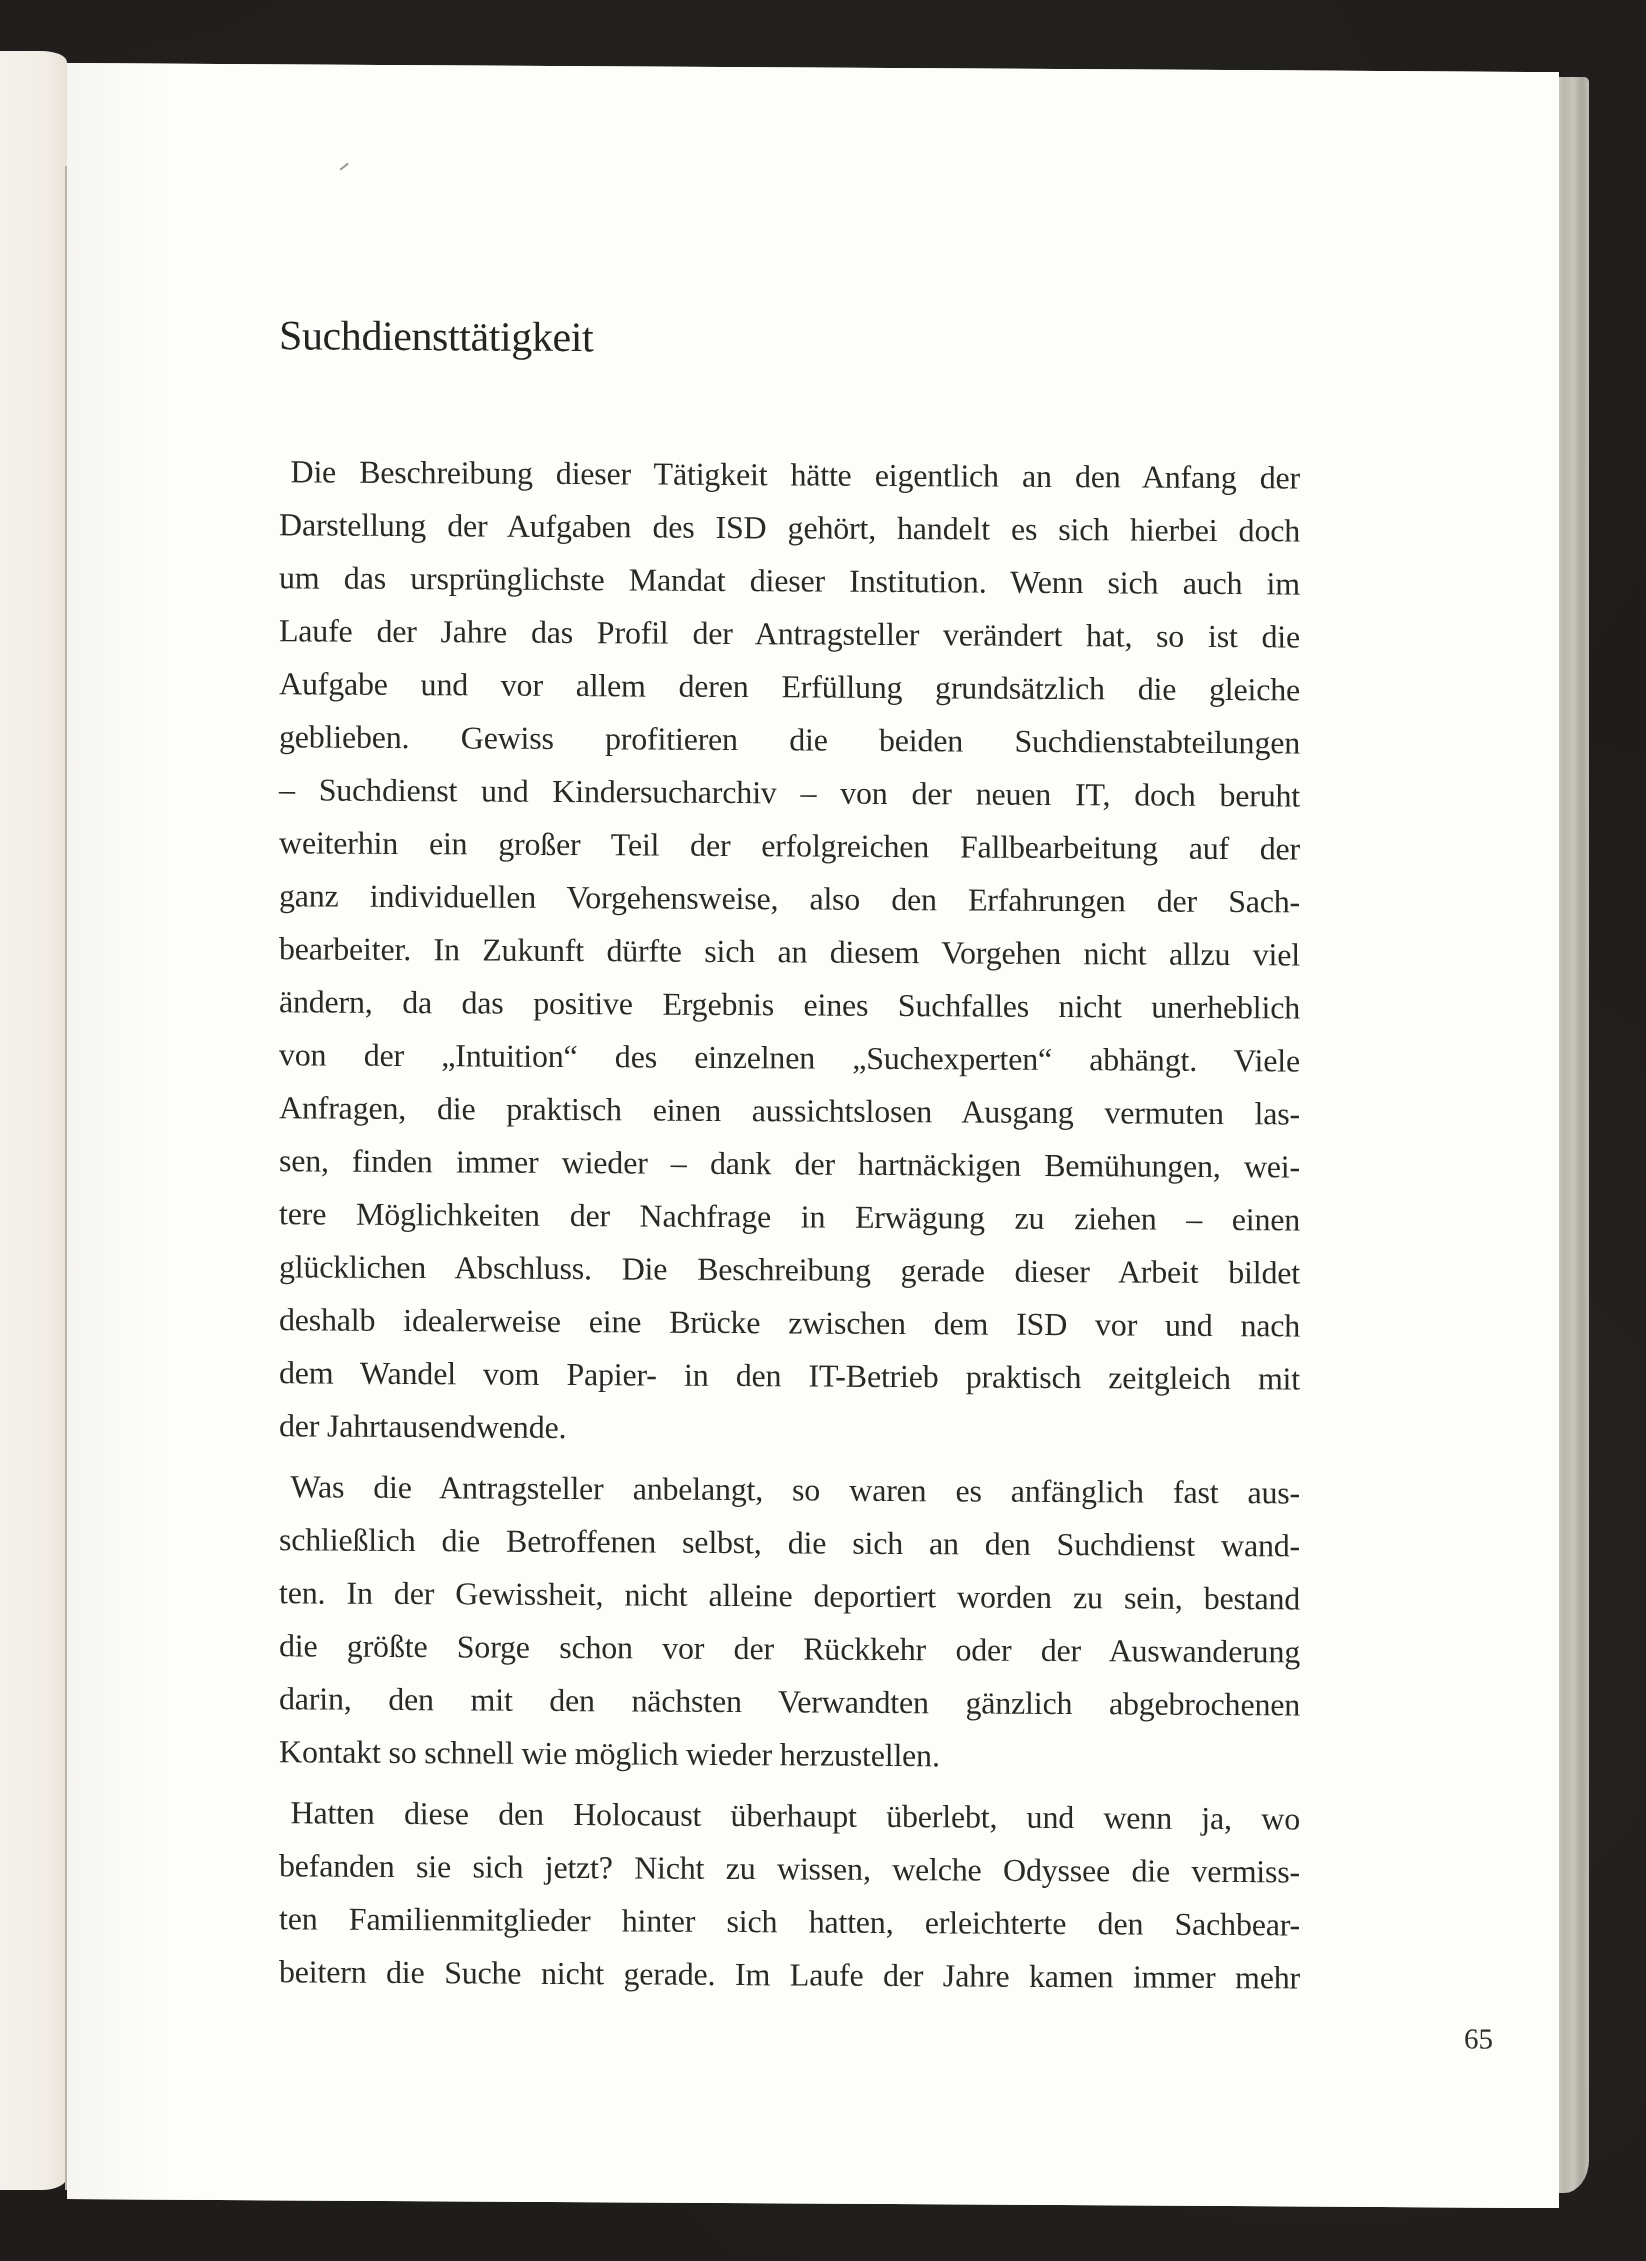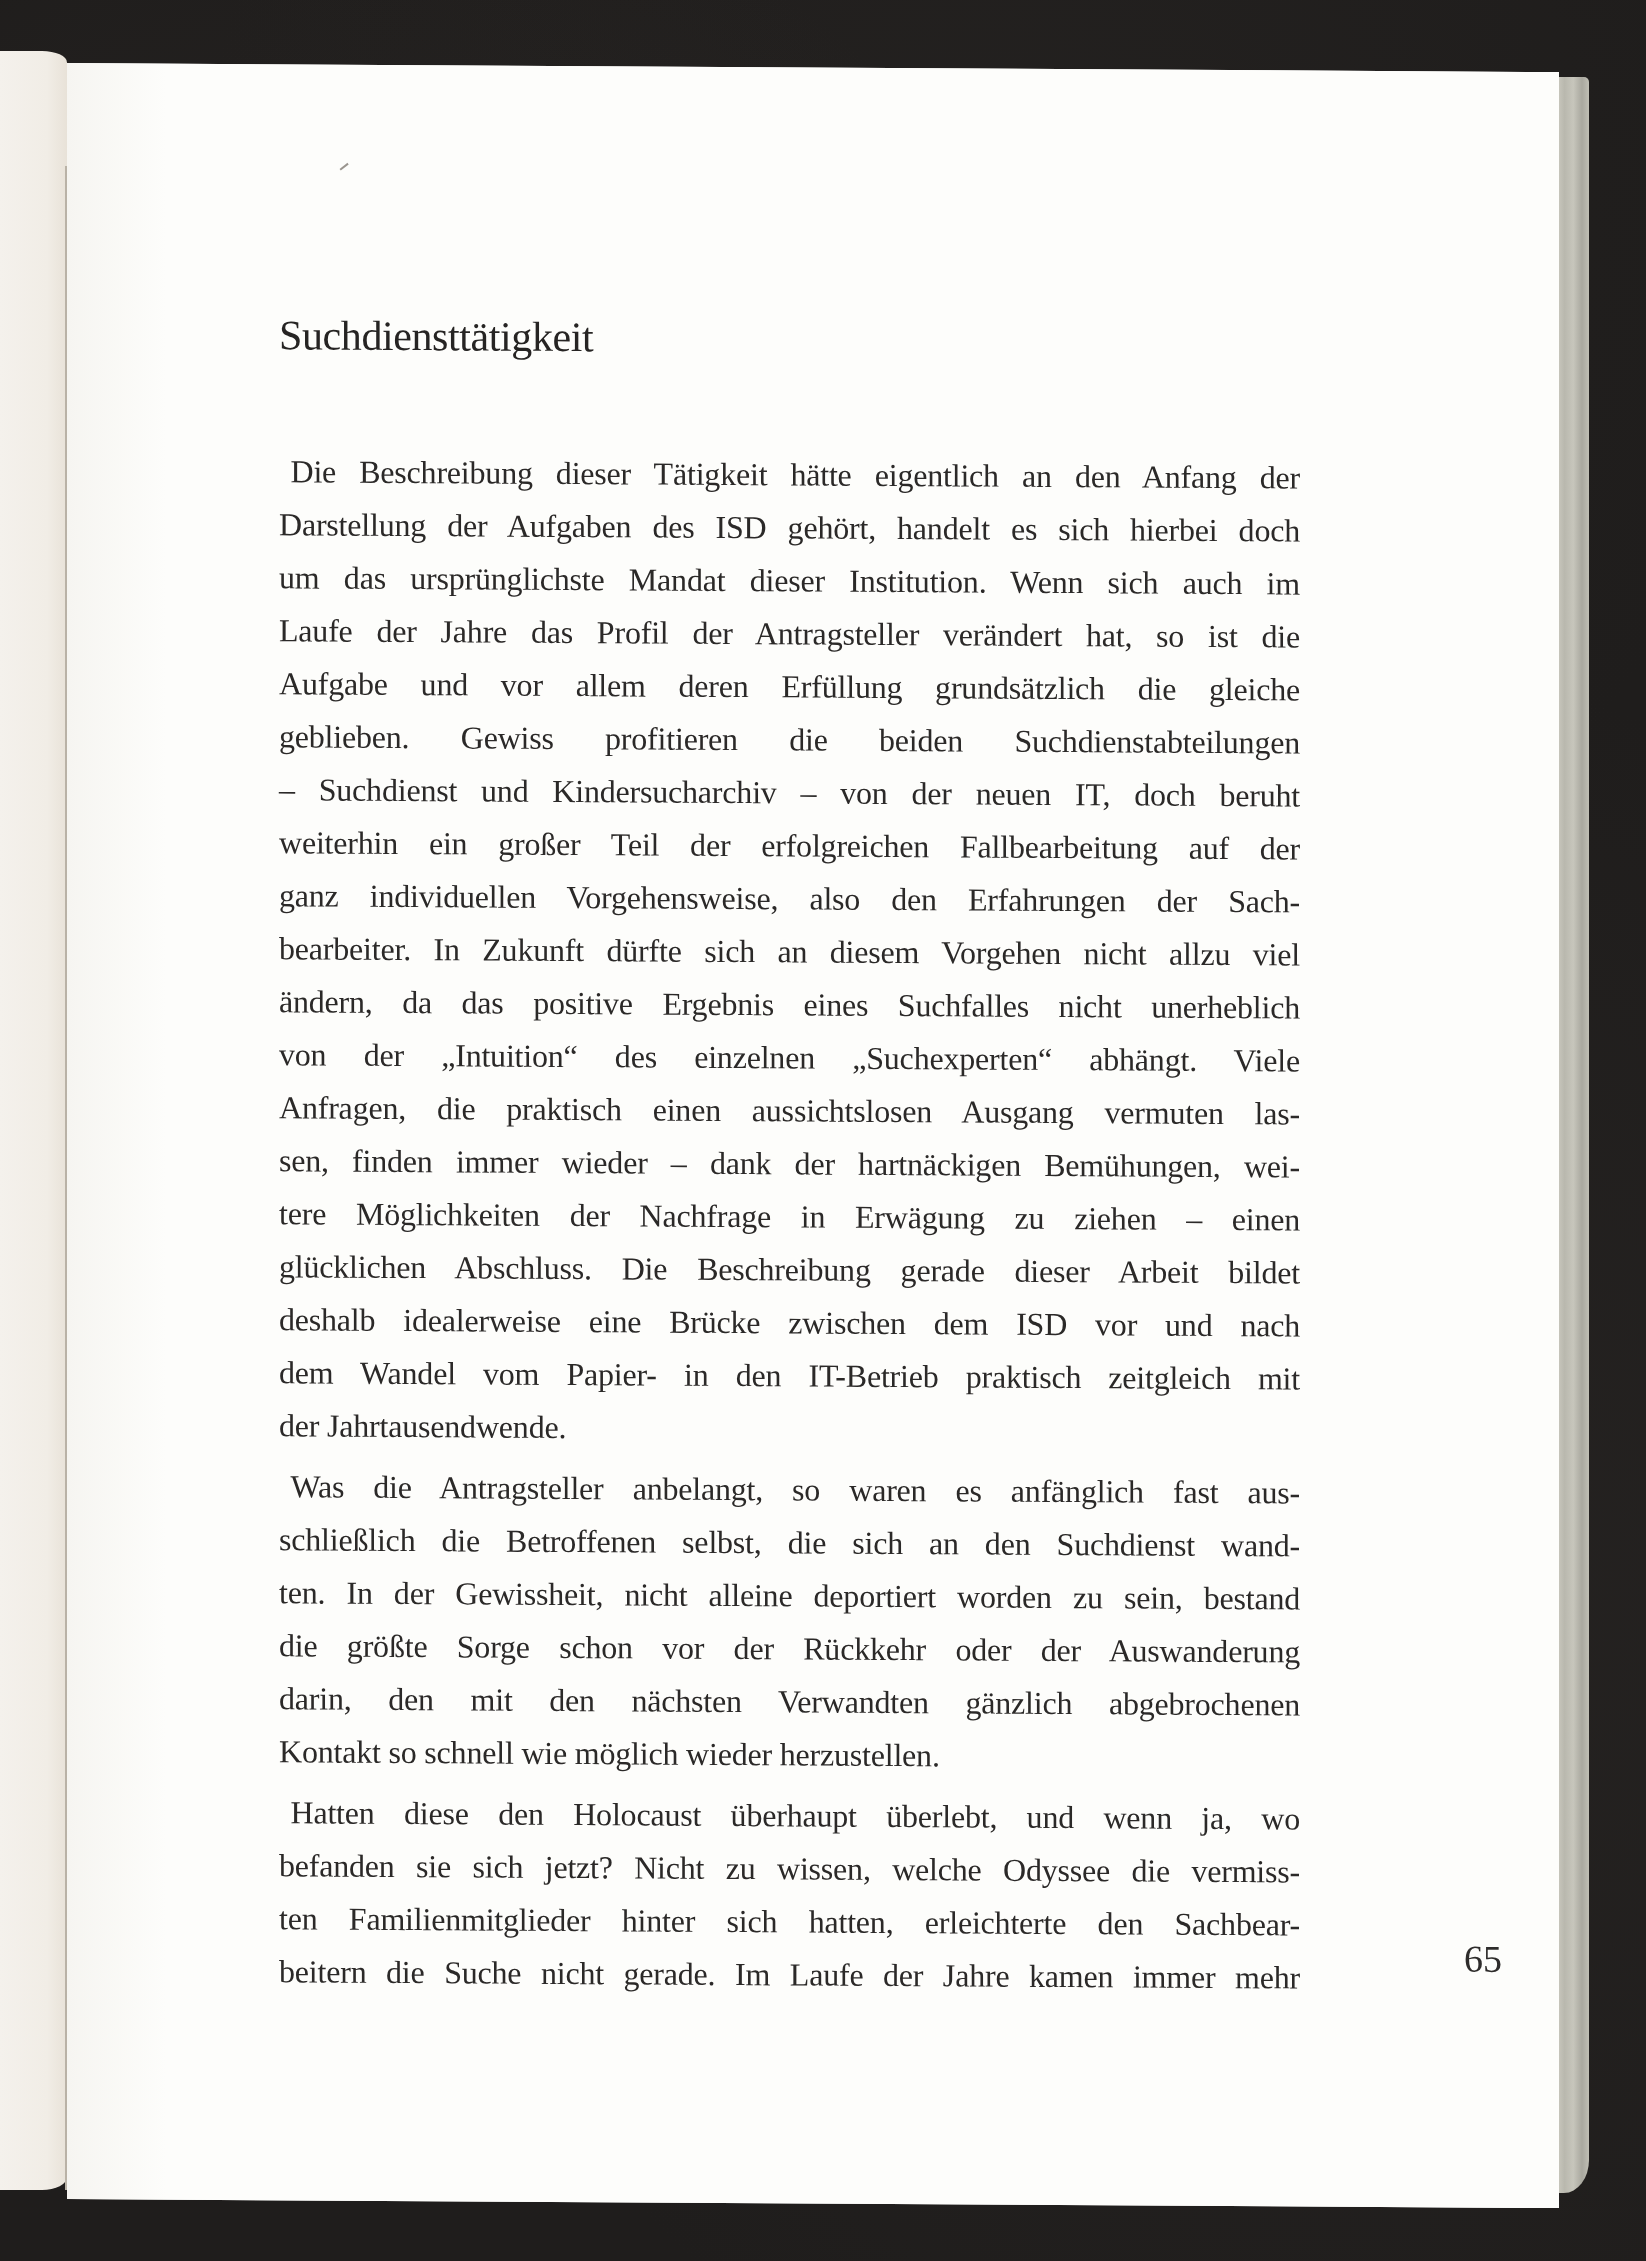--- a/index.html
+++ b/index.html
@@ -50,22 +50,22 @@
       letter-spacing: -0.2px;
     }
     .line {
       display: block; white-space: nowrap; text-align: justify;
       text-align-last: justify; height: 53px;
     }
     .line.last { text-align-last: left; }
     .line.indent { padding-left: 11.5px; }
     .para-gap { height: 8.2px; }
     .page-number {
-      position: absolute; top: 1865px; left: 1185px;
-      font-size: 38px; color: #2e2c2b;
+      position: absolute; top: 1951px; left: 1185px;
+      font-size: 29px; color: #2e2c2b;
     }
     .pencil-mark {
       position: absolute; left: 272px; top: 101px; width: 10px; height: 1.6px;
       background: #9a958f; transform: rotate(-38deg);
     }
   </style>
 </head>
 <body>
 
 <div class="prev-page">

